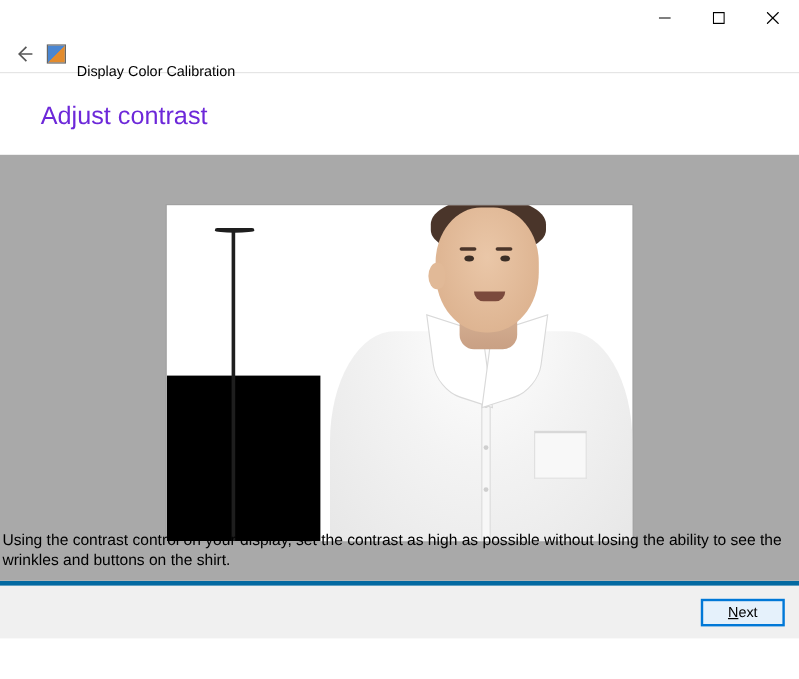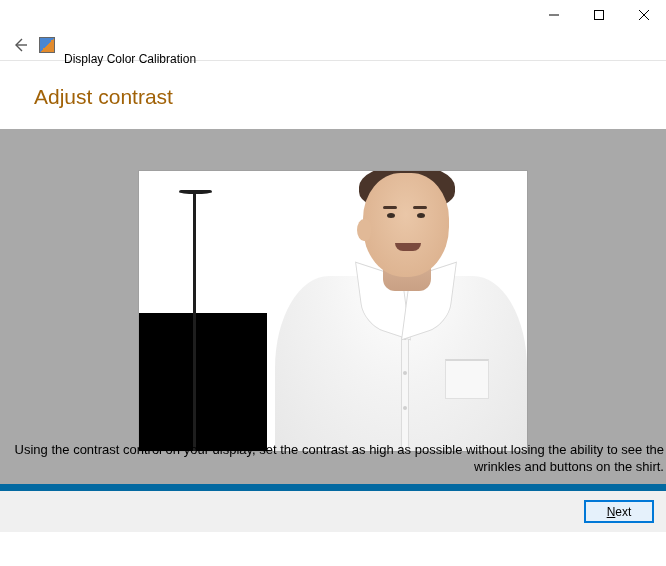--- a/index.html
+++ b/index.html
@@ -38,21 +38,21 @@
   }
   .app-icon {
     width: 16px; height:16px;
     background: linear-gradient(135deg,#4a86d1 0%,#4a86d1 50%,#e28b2d 50%,#e28b2d 100%);
     border:1px solid #666;
   }
   .app-title { font-size: 12px; color:#000;margin-top:27px; }
   .heading-wrap { padding: 24px 0 20px 34px; }
   .heading {
     font-size: 21px;
-    color: #a16207;
+    color: #6d28d9;
     font-weight: 400;
   }
   .image-area {
     background: #a9a9a9;
     height: 355px;
     position: relative;
     display:flex;
     justify-content:center;
     padding-top: 42px;
   }
@@ -150,27 +150,27 @@
   .brow-l{left:108px;} .brow-r{left:138px;}
   .mouth{
     position:absolute; left:120px; top:72px;
     width:26px; height:8px; border-radius: 0 0 10px 10px;
     background:#7b4a3d;
   }
   .instr {
     position:absolute; left:0; right:0; bottom: 0;
     padding: 6px 2px 8px 2px;
     font-size: 13px;
-    text-align: right;
+    text-align: left;
     line-height: 1.35;
   }
   .footer {
     height: 48px;
     background: #f0f0f0;
-    border-top: 7px solid #0369a1;
+    border-top: 4px solid #0369a1;
     display:flex; justify-content:flex-end; align-items:center;
     gap: 5px; padding-right: 12px;
   }
   .win-btn {
     min-width: 70px; height: 23px;
     border: 1px solid #adadad;
     background: #e1e1e1;
     font-size: 12px;
     font-family: inherit;
     display:flex; align-items:center; justify-content:center;

